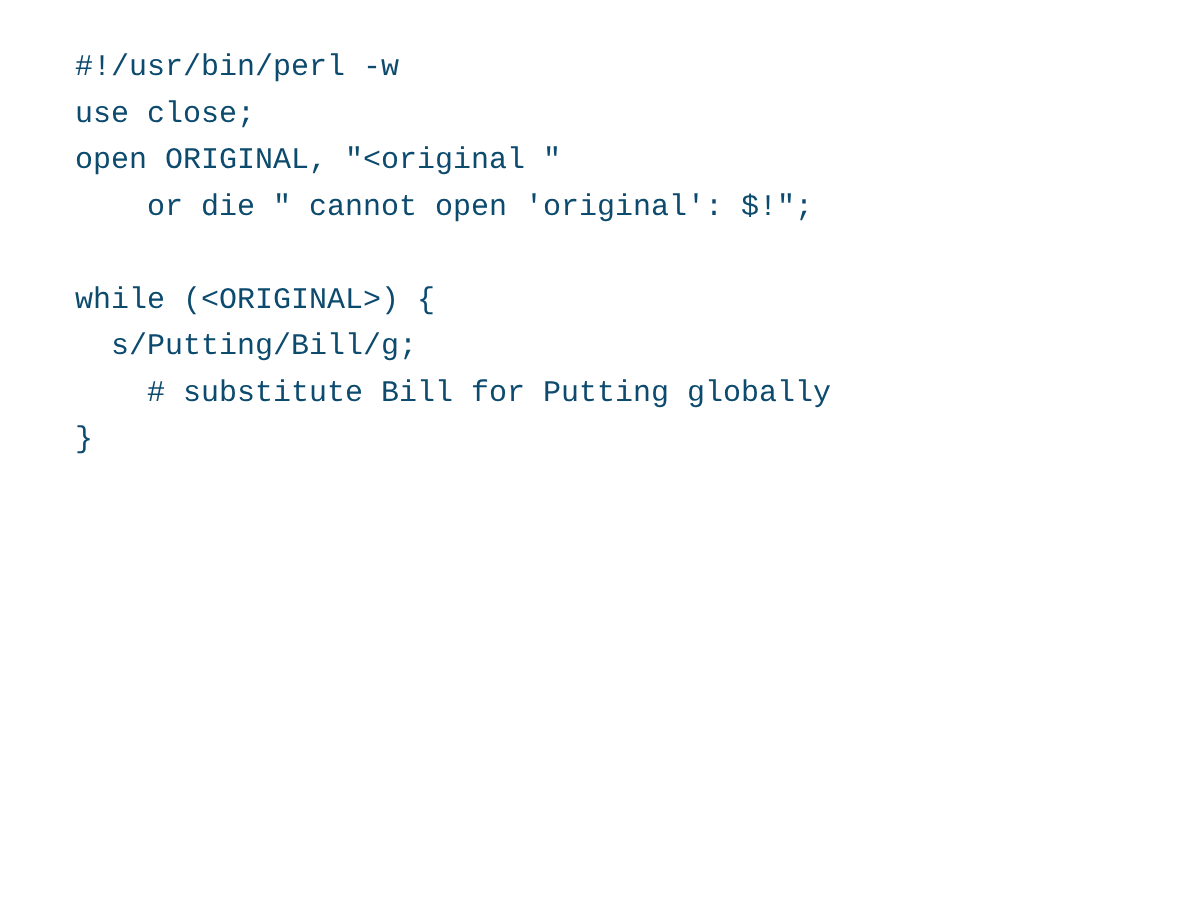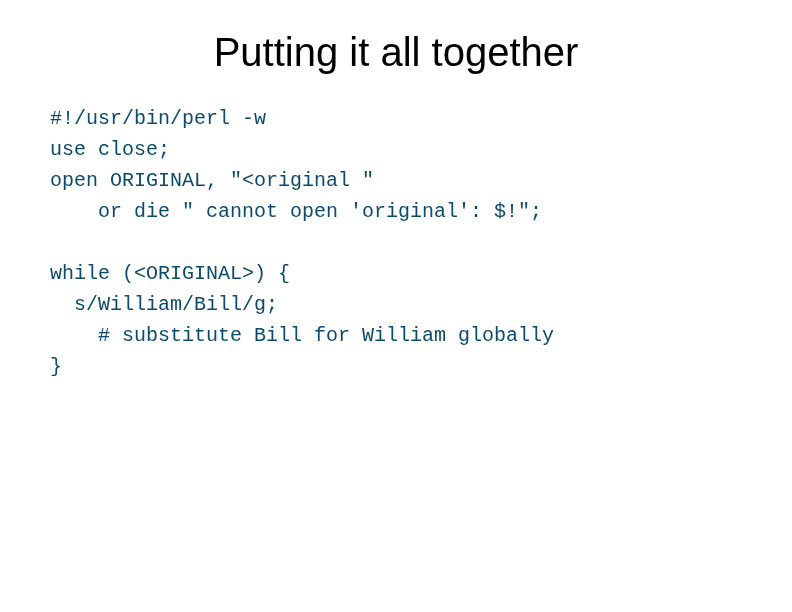--- a/index.html
+++ b/index.html
@@ -51,25 +51,24 @@
 
     .blank-line {
       display: block;
       height: 1.55em;
     }
   </style>
 </head>
 <body>
 
 <div class="slide-container">
-  <h1 class="slide-title">Putting it all together</h1>
   <div class="code-block">
     <span class="code-line">#!/usr/bin/perl -w</span>
     <span class="code-line">use close;</span>
     <span class="code-line">open ORIGINAL, "&lt;original "</span>
     <span class="code-line">    or die " cannot open 'original': $!";</span>
     <span class="blank-line"></span>
     <span class="code-line">while (&lt;ORIGINAL&gt;) {</span>
-    <span class="code-line">  s/William/Bill/g;</span>
-    <span class="code-line">    # substitute Bill for William globally</span>
+    <span class="code-line">  s/Putting/Bill/g;</span>
+    <span class="code-line">    # substitute Bill for Putting globally</span>
     <span class="code-line">}</span>
   </div>
 </div>
 
 </body></html>

